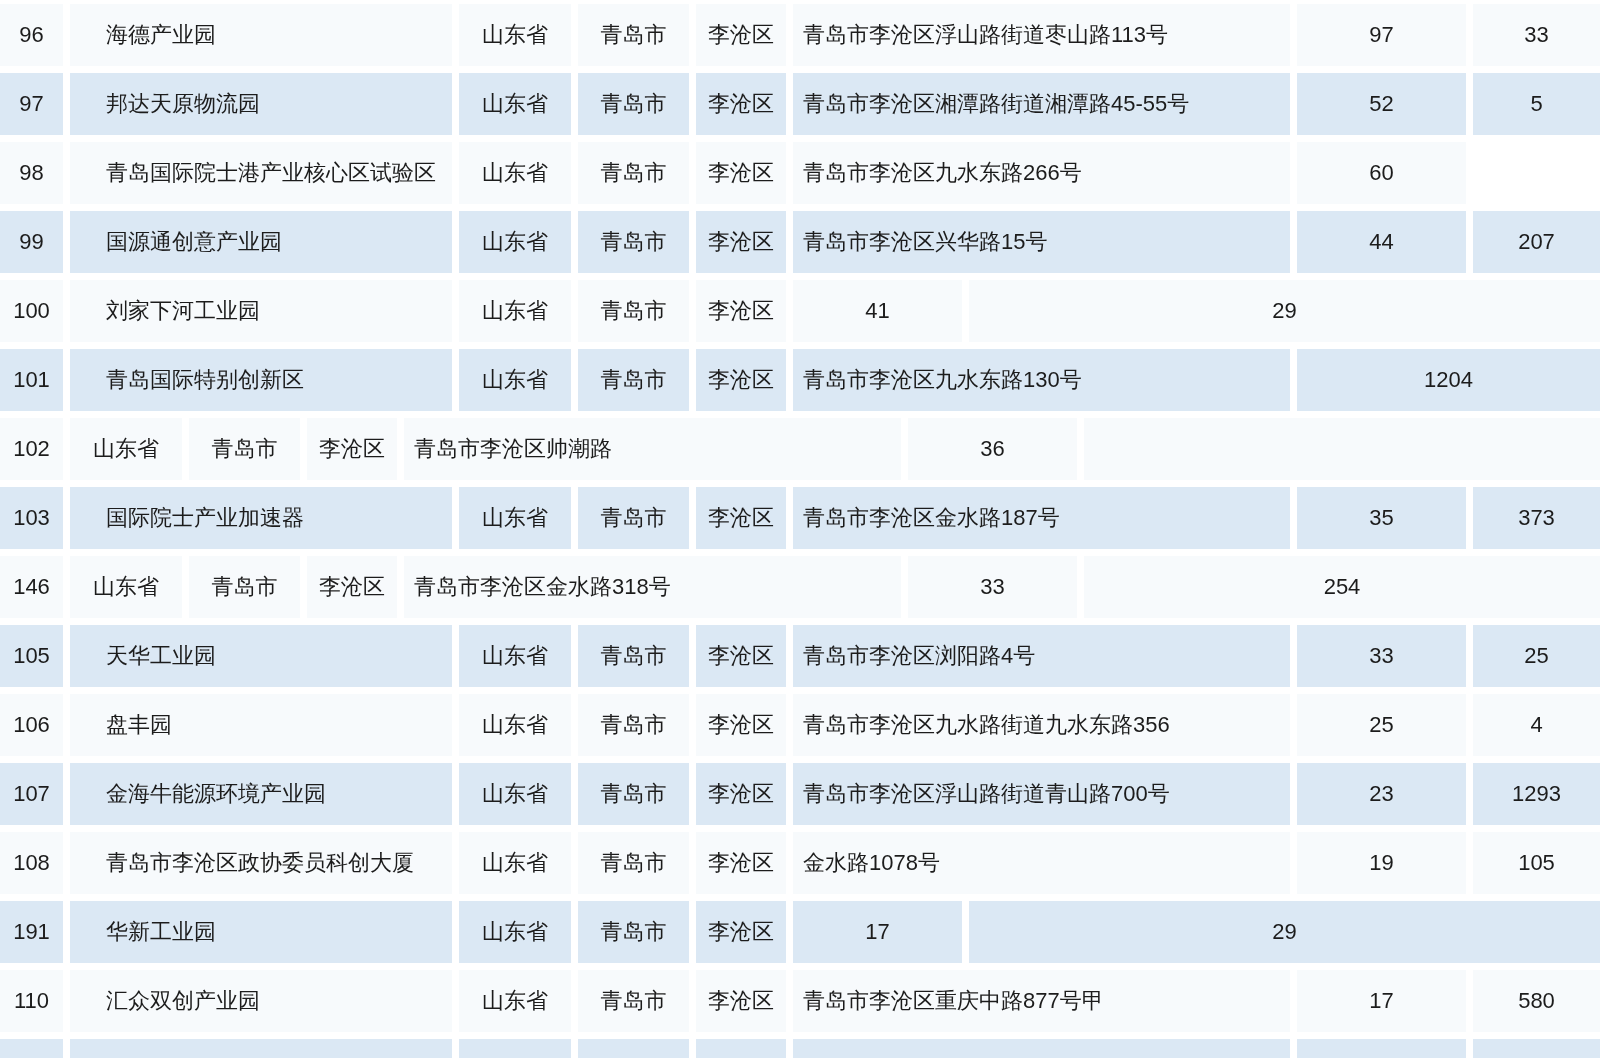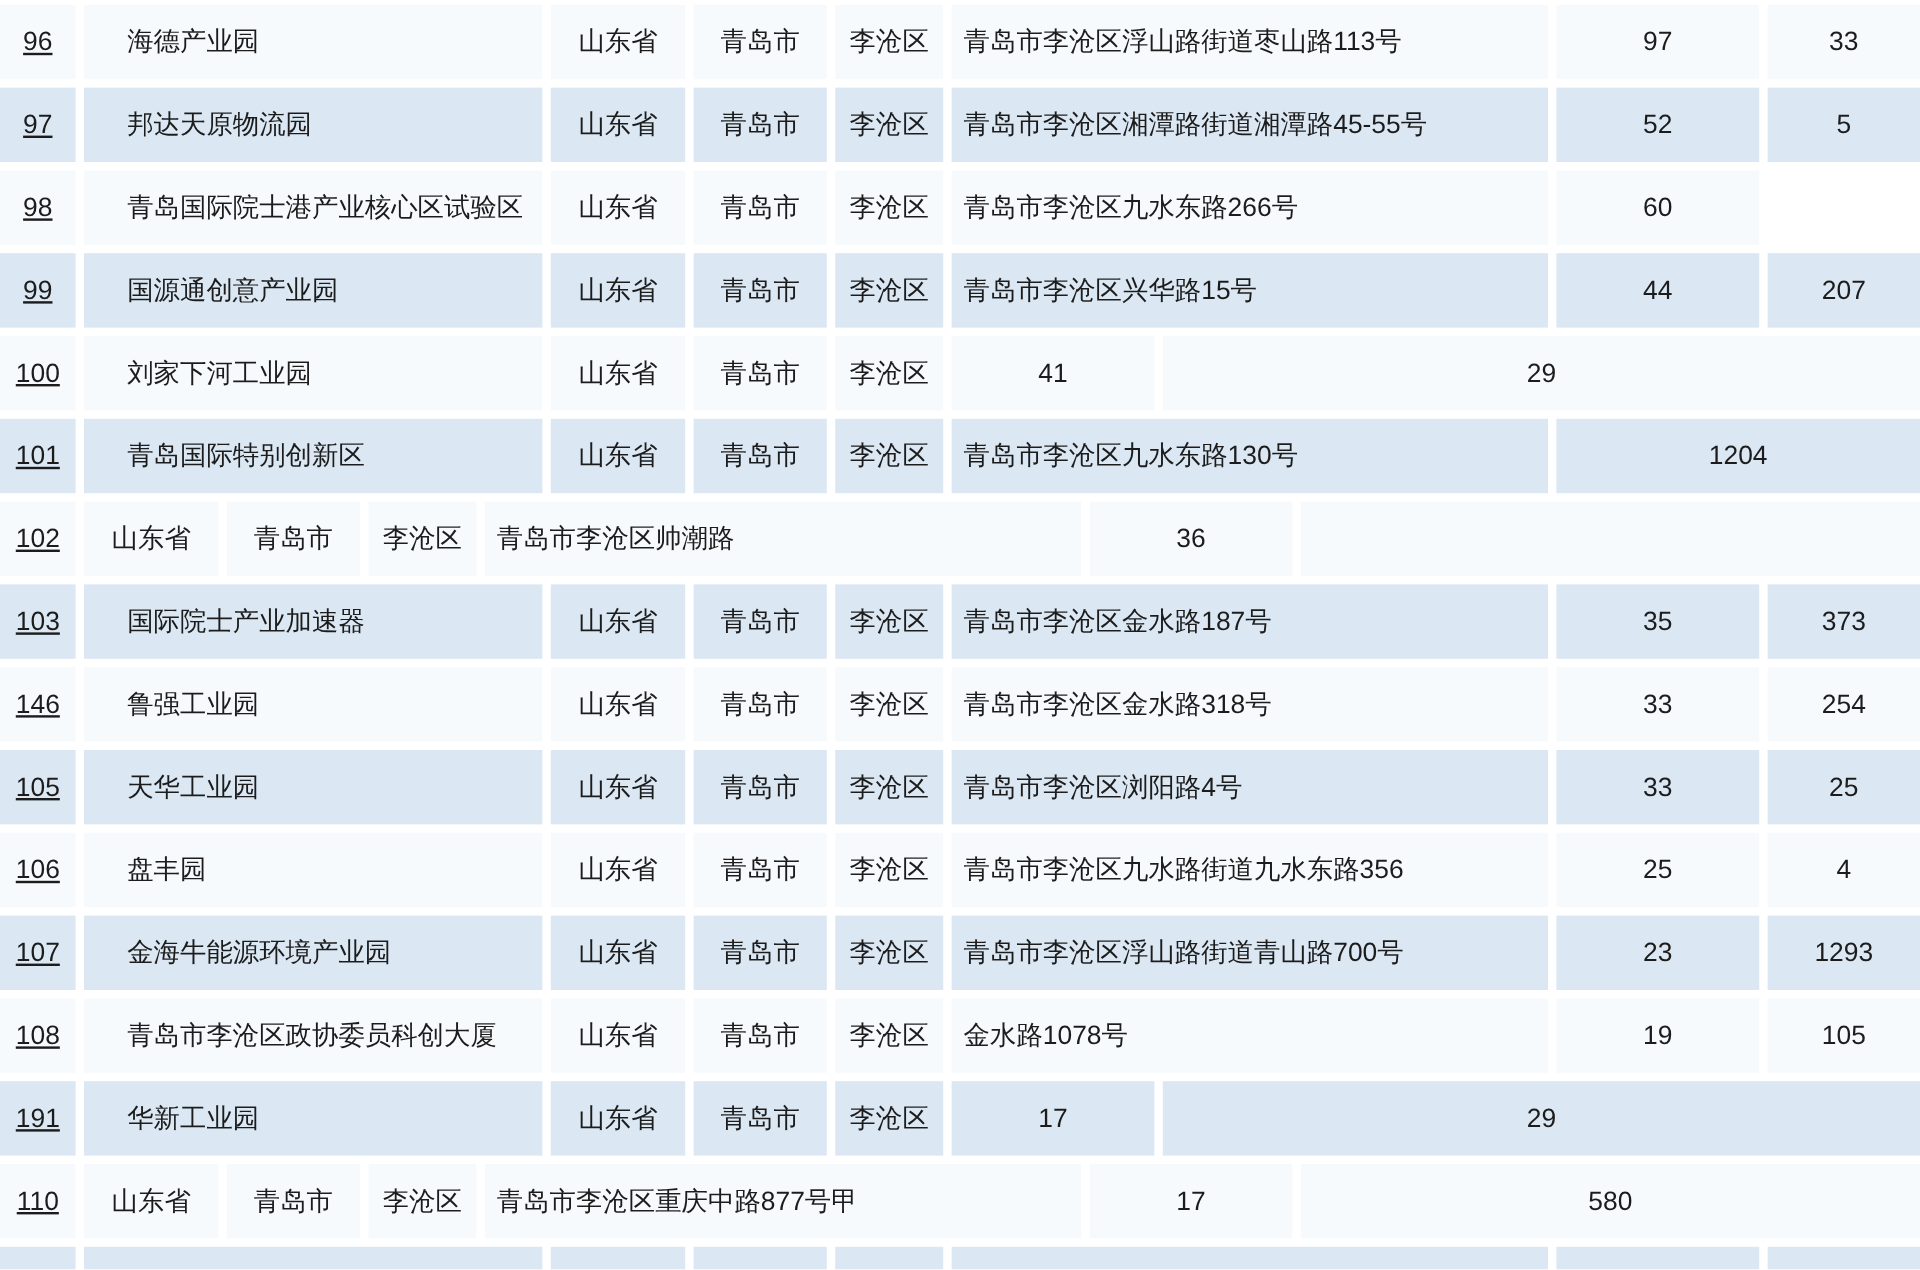--- a/index.html
+++ b/index.html
@@ -30,21 +30,21 @@
     justify-content:center;
     font-size:22px;
     color:var(--text);
     box-sizing:border-box;
     margin-right:7px;
     white-space:nowrap;
     overflow:hidden;
   }
   .row.even .cell{background:var(--row-base);}
   .row.odd  .cell{background:var(--row-alt);}
-  .c-no  {width:63px;text-decoration:underline;}
+  .c-no  {width:63px;}
   .c-name{width:382px;justify-content:flex-start;padding-left:36px;}
   .c-prov{width:112px;}
   .c-city{width:111px;}
   .c-dist{width:90px;}
   .c-addr{width:497px;justify-content:flex-start;padding-left:10px;}
   .c-n1  {width:169px;}
   .c-n2  {flex:1;margin-right:0;}
 </style>
 </head>
 <body>
@@ -122,21 +122,20 @@
     <div class="cell c-name">国际院士产业加速器</div>
     <div class="cell c-prov">山东省</div>
     <div class="cell c-city">青岛市</div>
     <div class="cell c-dist">李沧区</div>
     <div class="cell c-addr">青岛市李沧区金水路187号</div>
     <div class="cell c-n1">35</div>
     <div class="cell c-n2">373</div>
   </div>
       <div class="row even">
     <div class="cell c-no">146</div>
-    <div class="cell c-name">鲁强工业园</div>
     <div class="cell c-prov">山东省</div>
     <div class="cell c-city">青岛市</div>
     <div class="cell c-dist">李沧区</div>
     <div class="cell c-addr">青岛市李沧区金水路318号</div>
     <div class="cell c-n1">33</div>
     <div class="cell c-n2">254</div>
   </div>
       <div class="row odd">
     <div class="cell c-no">105</div>
     <div class="cell c-name">天华工业园</div>
@@ -181,20 +180,21 @@
     <div class="cell c-no">191</div>
     <div class="cell c-name">华新工业园</div>
     <div class="cell c-prov">山东省</div>
     <div class="cell c-city">青岛市</div>
     <div class="cell c-dist">李沧区</div>
     <div class="cell c-n1">17</div>
     <div class="cell c-n2">29</div>
   </div>
       <div class="row even">
     <div class="cell c-no">110</div>
+    <div class="cell c-name">汇众双创产业园</div>
     <div class="cell c-prov">山东省</div>
     <div class="cell c-city">青岛市</div>
     <div class="cell c-dist">李沧区</div>
     <div class="cell c-addr">青岛市李沧区重庆中路877号甲</div>
     <div class="cell c-n1">17</div>
     <div class="cell c-n2">580</div>
   </div>
       <div class="row odd">
     <div class="cell c-no"></div>
     <div class="cell c-name"></div>

